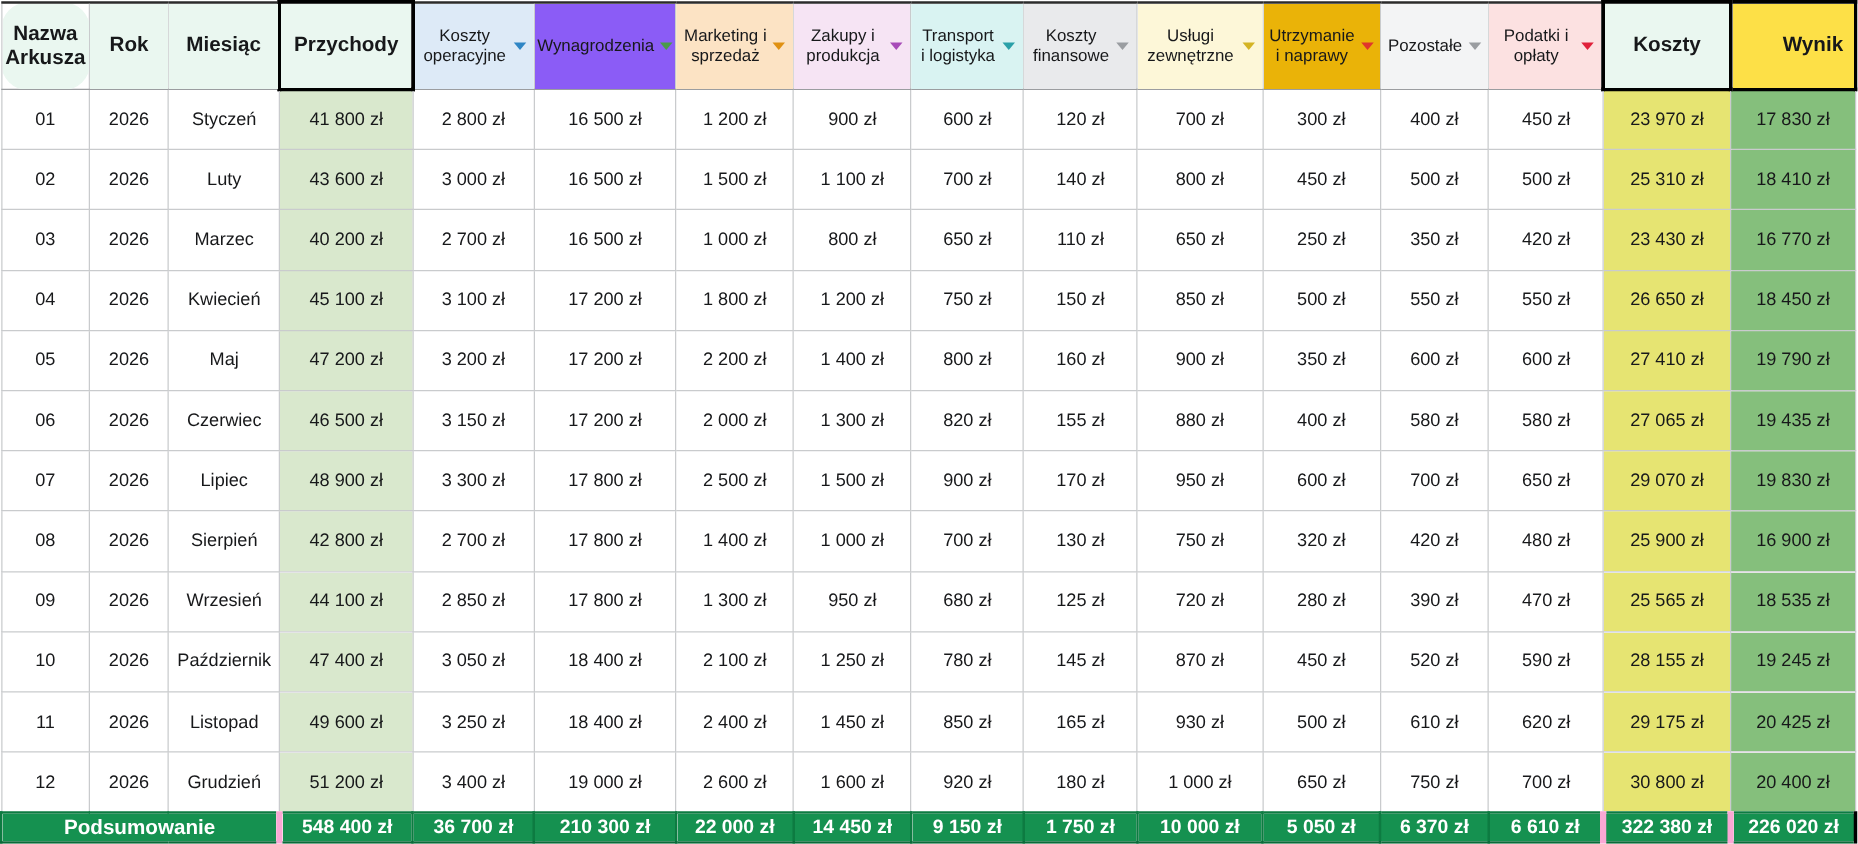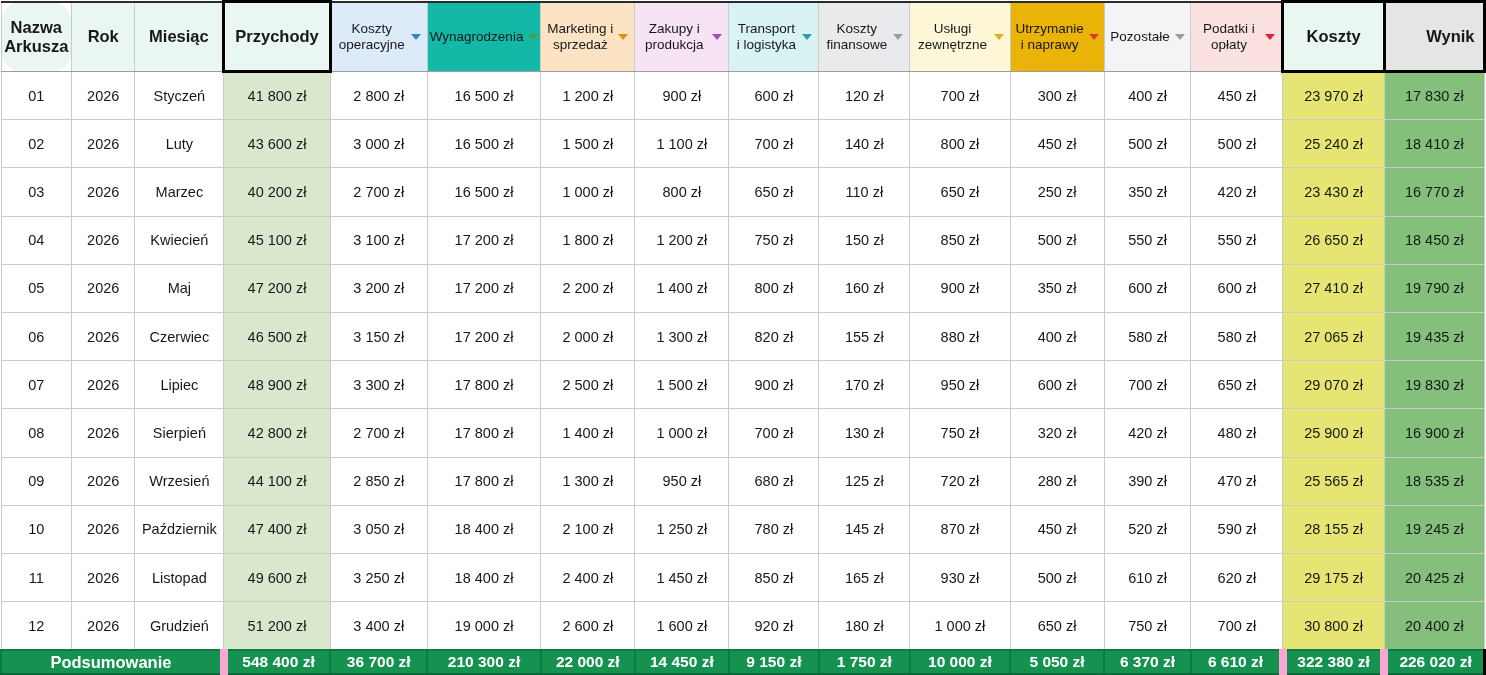--- a/index.html
+++ b/index.html
@@ -106,21 +106,21 @@
   tr.summary td {
     height: 24px;
     background: #159150;
     color: #ffffff;
     font-weight: bold;
     font-size: 15.5px;
     border: 2px solid #0d7b41;
     border-bottom: 2px solid #0a6a38;
   }
   tr.summary td.sum-label { font-size: 16.5px; }
-  tr.summary td.boxed-l { border-left: 8px solid #f9a8d4; }
+  tr.summary td.boxed-l { border-left: 5px solid #f9a8d4; }
   tr.summary td.boxed-r { border-right: 3px solid #000000; }
 </style>
 </head>
 <body>
 
 <table class="sheet">
   <colgroup>
     <col style="width:69px">
       <col style="width:62px">
       <col style="width:87px">
@@ -160,21 +160,21 @@
           <div class="hwrap">
             <span class="hlabel">Przychody</span>
           </div>
         </th>
         <th style="background: rgb(221, 234, 247);">
           <div class="hwrap">
             <span class="hlabel">Koszty operacyjne</span>
             <span class="filter-arrow" style="color: rgb(47, 134, 197);"></span>
           </div>
         </th>
-        <th style="background: #14b8a6;">
+        <th style="background: #8b5cf6;">
           <div class="hwrap">
             <span class="hlabel">Wynagrodzenia</span>
             <span class="filter-arrow" style="color: rgb(74, 154, 74);"></span>
           </div>
         </th>
         <th style="background: rgb(252, 227, 196);">
           <div class="hwrap">
             <span class="hlabel">Marketing i sprzedaż</span>
             <span class="filter-arrow" style="color: rgb(224, 145, 18);"></span>
           </div>
@@ -219,21 +219,21 @@
           <div class="hwrap">
             <span class="hlabel">Podatki i opłaty</span>
             <span class="filter-arrow" style="color: rgb(224, 33, 58);"></span>
           </div>
         </th>
         <th class="strong boxed" style="background: rgb(234, 247, 240);">
           <div class="hwrap">
             <span class="hlabel">Koszty</span>
           </div>
         </th>
-        <th class="strong boxed" style="background: #e5e5e5; padding-left: 38px;">
+        <th class="strong boxed" style="background: #fde047; padding-left: 38px;">
           <div class="hwrap">
             <span class="hlabel">Wynik</span>
           </div>
         </th>
       </tr>
   </thead>
 
   <tbody id="body-rows">
       <tr class="data">
         <td class="idx">01</td>
@@ -261,21 +261,21 @@
         <td>3 000 zł</td>
         <td>16 500 zł</td>
         <td>1 500 zł</td>
         <td>1 100 zł</td>
         <td>700 zł</td>
         <td>140 zł</td>
         <td>800 zł</td>
         <td>450 zł</td>
         <td>500 zł</td>
         <td>500 zł</td>
-        <td class="cost-total">25 240 zł</td>
+        <td class="cost-total">25 310 zł</td>
         <td class="result">18 410 zł</td>
       </tr>
       <tr class="data">
         <td class="idx">03</td>
         <td>2026</td>
         <td>Marzec</td>
         <td class="revenue">40 200 zł</td>
         <td>2 700 zł</td>
         <td>16 500 zł</td>
         <td>1 000 zł</td>

